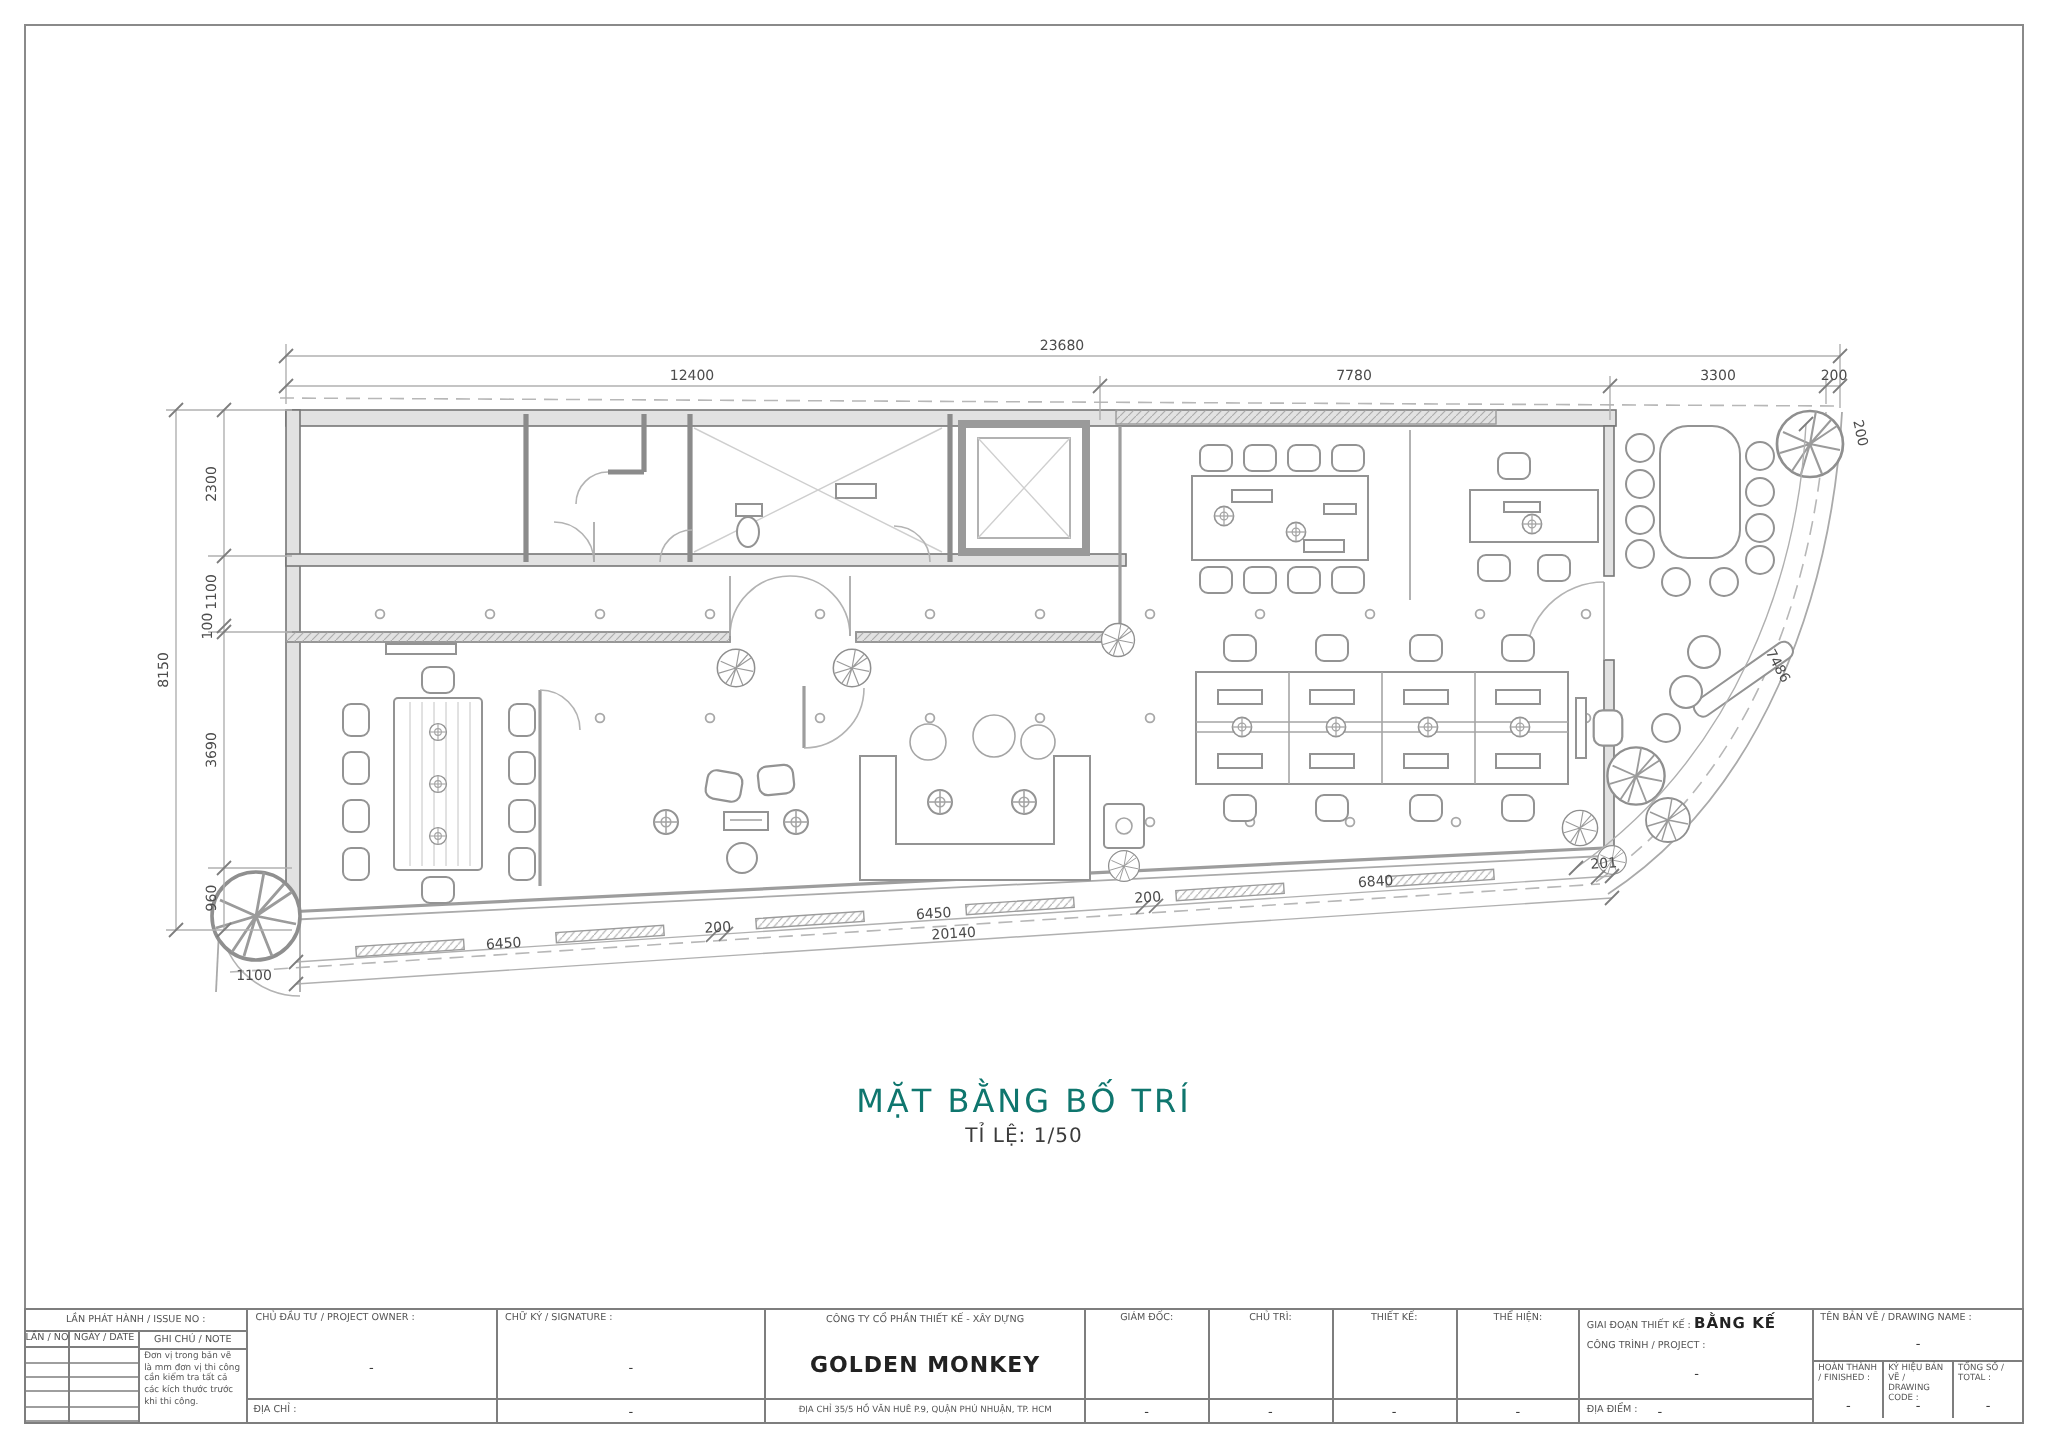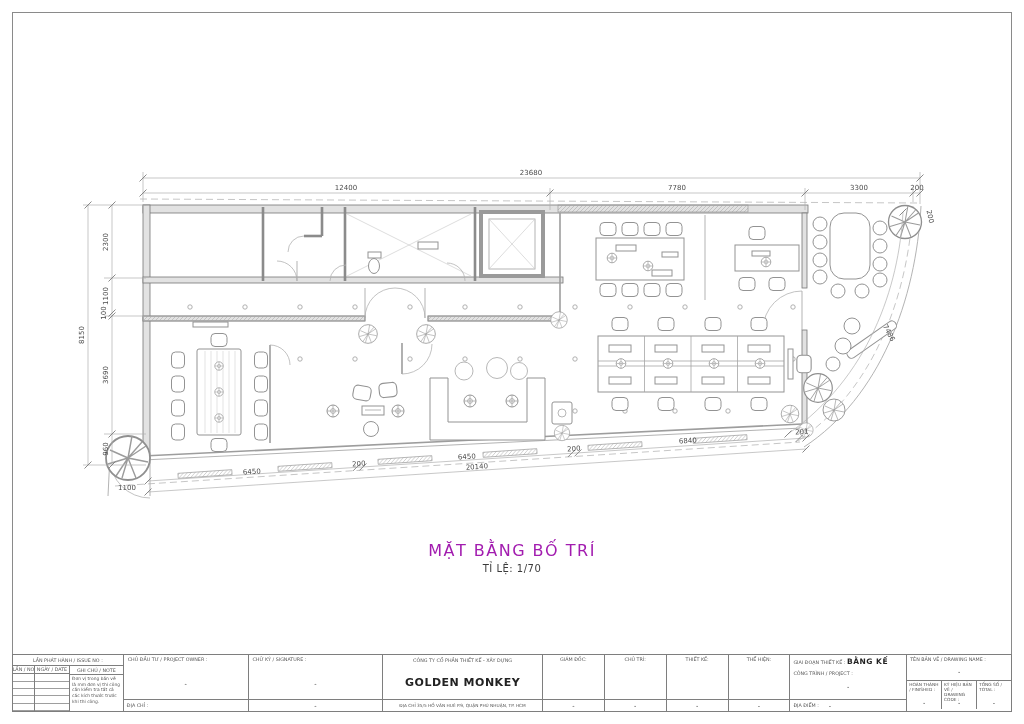--- a/index.html
+++ b/index.html
@@ -20,21 +20,21 @@
   .dash{stroke:#b7b7b7;stroke-width:.8;stroke-dasharray:7 4;fill:none;}
   .arc{stroke:#b3b3b3;stroke-width:.8;fill:none;}
   .dim{stroke:#b0b0b0;stroke-width:.7;fill:none;}
   .tick{stroke:#7d7d7d;stroke-width:.9;}
   .dimtxt{font:7px "DejaVu Sans",sans-serif;fill:#4c4c4c;text-anchor:middle;}
   .hatchf{fill:url(#hatch);stroke:#9b9b9b;stroke-width:.7;}
   .treeo{fill:#fff;stroke:#8f8f8f;stroke-width:.9;}
   .treel{stroke:#9b9b9b;stroke-width:.7;fill:none;}
   
   .plan-title{position:absolute;left:0;right:0;top:541px;text-align:center;}
-  .plan-title .t1{font-size:16px;letter-spacing:1.5px;color:#a21caf;}
+  .plan-title .t1{font-size:16px;letter-spacing:1.5px;color:#0f766e;}
   .plan-title .t2{font-size:10px;margin-top:3px;color:#3b3b3b;letter-spacing:.5px;}
   
   .tblock{position:absolute;left:12px;right:12px;bottom:12px;height:56px;border:1px solid #7e7e7e;
     display:flex;background:#fff;font-size:5px;color:#444;}
   .tb-col{position:relative;border-left:1px solid #7e7e7e;box-sizing:border-box;}
   .tb-col:first-child{border-left:none;}
   .lbl{font-size:4.8px;color:#555;white-space:nowrap;}
   .lblw{font-size:4.3px;color:#555;}
   .dashv{font-size:6.5px;color:#333;}
   .center-abs{position:absolute;left:0;right:0;top:45%;text-align:center;}
@@ -387,21 +387,21 @@
 
     <path class="dim" d="M903,212 C899,287 869,377 788,434"></path>
     <line class="tick" x1="899.5" y1="215.5" x2="906.5" y2="208.5"></line>
       <line class="tick" x1="784.5" y1="437.5" x2="791.5" y2="430.5"></line>
     <text class="dimtxt" transform="rotate(62 887 334)" x="887" y="334">7486</text>
   </g>
 </svg>
 
 <div class="plan-title">
   <div class="t1">MẶT BẰNG BỐ TRÍ</div>
-  <div class="t2">TỈ LỆ: 1/70</div>
+  <div class="t2">TỈ LỆ: 1/50</div>
 </div>
 
 <div class="tblock">
 
   <div class="tb-col" style="width:11%;">
     <div class="issue-head">
         <span class="lbl">LẦN PHÁT HÀNH / ISSUE NO :</span>
       </div>
     <div class="issue-sub">
       <div class="i-c" style="width:20%;">

